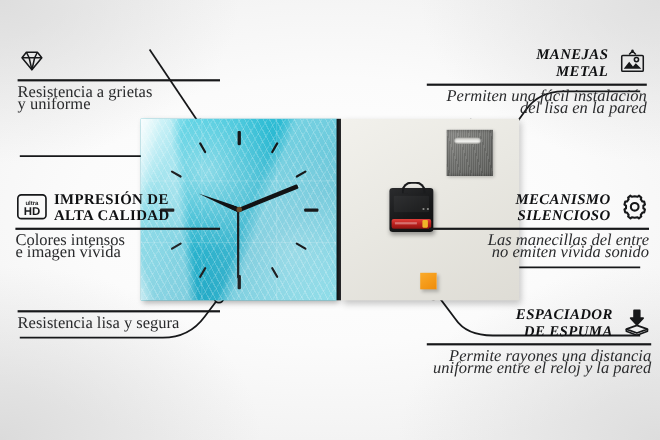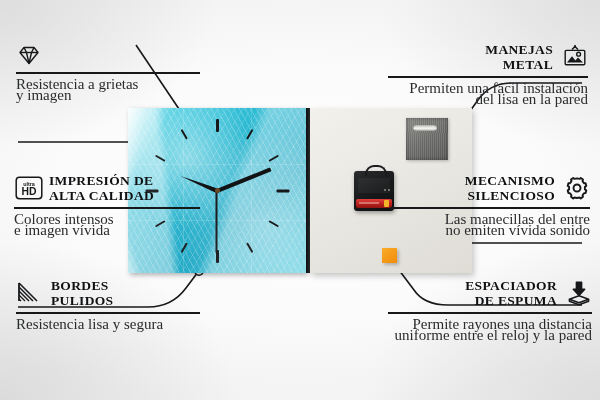--- a/index.html
+++ b/index.html
@@ -117,21 +117,21 @@
   .mech .batt b{position:absolute;left:3px;top:3px;width:20px;height:2px;background:rgba(255,255,255,.35);}
   .foam{
     position:absolute;left:72px;top:140px;width:15px;height:15px;
     background:linear-gradient(145deg,#fbab2b,#ef8c09);
     box-shadow:2px 2px 3px rgba(0,0,0,.22);
   }
 
   
   .callout{position:absolute;width:215px;}
   .callout.left{text-align:left;}
-  .callout.right{text-align:right;}
+  .callout.right{text-align:right;font-style:italic;}
   .chead{display:flex;align-items:center;gap:9px;}
   .callout.right .chead{justify-content:flex-end;}
   .ctitle{
     font-family:"Liberation Serif", serif;
     font-size:13.5px;line-height:15px;font-weight:700;
     color:#101113;letter-spacing:.35px;
     text-transform:uppercase;
   }
   .crule{height:1.5px;background:#17181a;margin:4px 0 5px 0;}
   .cdesc{
@@ -251,21 +251,21 @@
           <path d="M4 10.5 L8 5.5 H18 L22 10.5 L13 21.5 Z"></path>
           <path d="M4 10.5 H22"></path>
             <path d="M8 5.5 L10.5 10.5 L13 21.5"></path>
             <path d="M18 5.5 L15.5 10.5 L13 21.5"></path>
         </svg>
       </span>
     </div>
     <div class="crule" style="width:184px"></div>
     <div class="cdesc">
       <span>Resistencia a grietas</span><br>
-      <span>y imagen</span>
+      <span>y uniforme</span>
     </div>
   </div>
 
   <div class="callout left" style="left:14px;top:173px;width:200px;">
     <div class="chead">
       <span class="icon">
         <svg viewBox="0 0 30 26" width="30" height="26">
           <rect x="2.2" y="2.2" width="25.6" height="21.6" rx="3.2" ry="3.2" fill="none" stroke="#17181a" stroke-width="1.5"></rect>
           <text x="15" y="11" font-family="Liberation Sans, sans-serif" font-size="5.4" font-weight="700" fill="#17181a" text-anchor="middle">ultra</text>
           <text x="15" y="20.2" font-family="Liberation Sans, sans-serif" font-size="10.4" font-weight="700" fill="#17181a" text-anchor="middle">HD</text>
@@ -277,36 +277,20 @@
       </span>
     </div>
     <div class="crule" style="width:186px"></div>
     <div class="cdesc">
       <span>Colores intensos</span><br>
       <span>e imagen vívida</span>
     </div>
   </div>
 
   <div class="callout left" style="left:16px;top:278px;width:200px;">
-    <div class="chead">
-      <span class="icon">
-        <svg viewBox="0 0 26 26" width="26" height="26" stroke="#17181a" stroke-linecap="butt">
-          <path d="M3 3 L3 21" stroke-width="1.8"></path>
-          <path d="M3 3 L21 21" stroke-width="1.6"></path>
-          <path d="M3 7 L17 21" stroke-width="1.5"></path>
-          <path d="M3 11 L13 21" stroke-width="1.4"></path>
-          <path d="M3 15 L9 21" stroke-width="1.3"></path>
-          <path d="M3 19 L5 21" stroke-width="1.2"></path>
-        </svg>
-      </span>
-      <span class="ctitle">
-        <span>BORDES</span><br>
-        <span>PULIDOS</span>
-      </span>
-    </div>
     <div class="crule" style="width:184px"></div>
     <div class="cdesc">
       <span>Resistencia lisa y segura</span>
     </div>
   </div>
 
   <div class="callout right" style="right:12px;top:42px;width:210px;">
     <div class="chead">
       <span class="ctitle">
         <span>MANEJAS</span><br>

